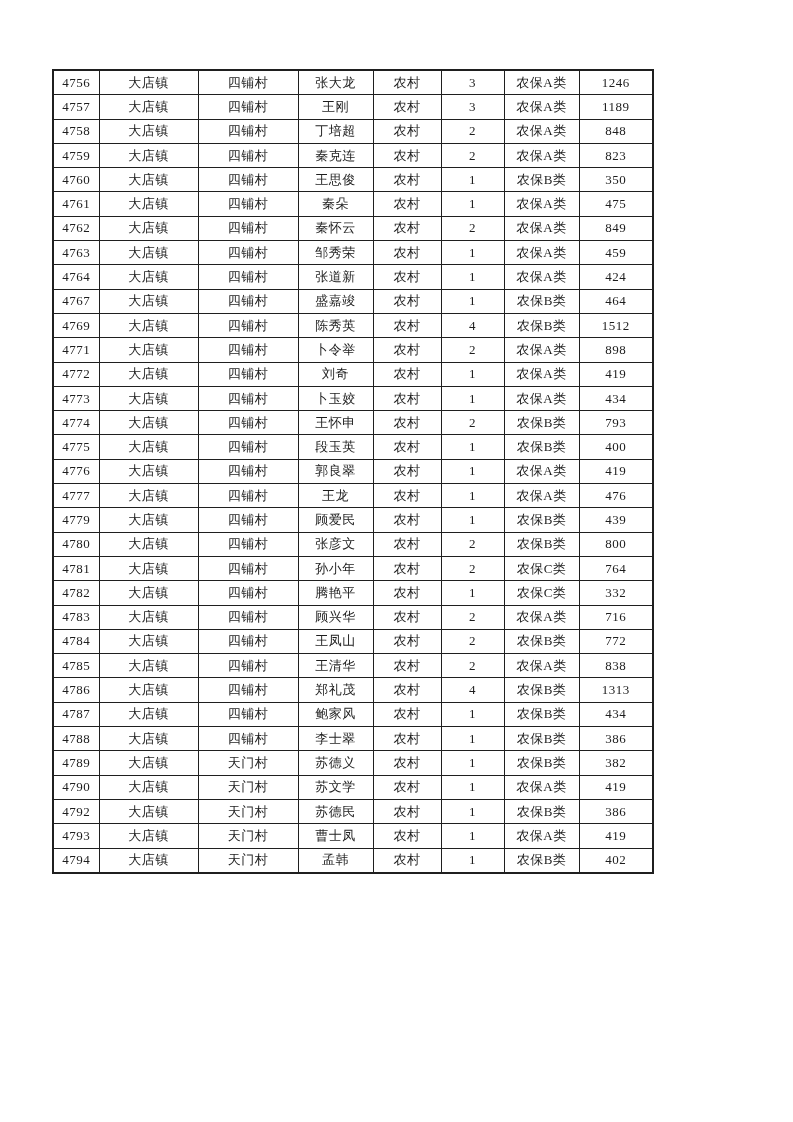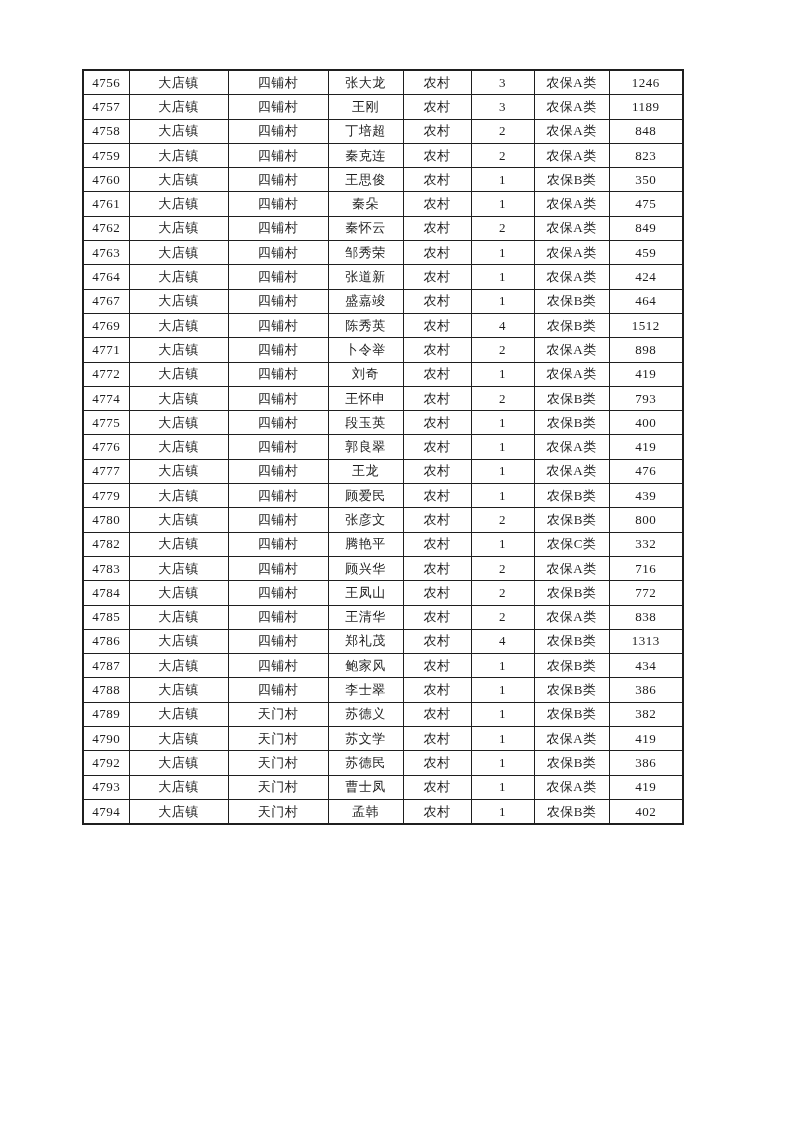--- a/index.html
+++ b/index.html
@@ -10,21 +10,21 @@
   .page {
     position: relative;
     width: 793px;
     height: 1122px;
     background: #ffffff;
     overflow: hidden;
     font-family: "Liberation Serif", "DejaVu Serif", serif;
   }
   table.roster {
     position: absolute;
-    left: 82px;
+    left: 52px;
     top: 69px;
     border-collapse: collapse;
     table-layout: fixed;
     border: 2px solid #1f1f1f;
   }
   table.roster td {
     border: 1.6px solid #1f1f1f;
     height: 23.3px;
     padding: 0;
     text-align: center;
@@ -185,20 +185,30 @@
           <td>4772</td>
           <td>大店镇</td>
           <td>四铺村</td>
           <td>刘奇</td>
           <td>农村</td>
           <td>1</td>
           <td>农保A类</td>
           <td>419</td>
         </tr>
         <tr>
+          <td>4773</td>
+          <td>大店镇</td>
+          <td>四铺村</td>
+          <td>卜玉姣</td>
+          <td>农村</td>
+          <td>1</td>
+          <td>农保A类</td>
+          <td>434</td>
+        </tr>
+        <tr>
           <td>4774</td>
           <td>大店镇</td>
           <td>四铺村</td>
           <td>王怀申</td>
           <td>农村</td>
           <td>2</td>
           <td>农保B类</td>
           <td>793</td>
         </tr>
         <tr>
@@ -243,20 +253,30 @@
         </tr>
         <tr>
           <td>4780</td>
           <td>大店镇</td>
           <td>四铺村</td>
           <td>张彦文</td>
           <td>农村</td>
           <td>2</td>
           <td>农保B类</td>
           <td>800</td>
+        </tr>
+        <tr>
+          <td>4781</td>
+          <td>大店镇</td>
+          <td>四铺村</td>
+          <td>孙小年</td>
+          <td>农村</td>
+          <td>2</td>
+          <td>农保C类</td>
+          <td>764</td>
         </tr>
         <tr>
           <td>4782</td>
           <td>大店镇</td>
           <td>四铺村</td>
           <td>腾艳平</td>
           <td>农村</td>
           <td>1</td>
           <td>农保C类</td>
           <td>332</td>

